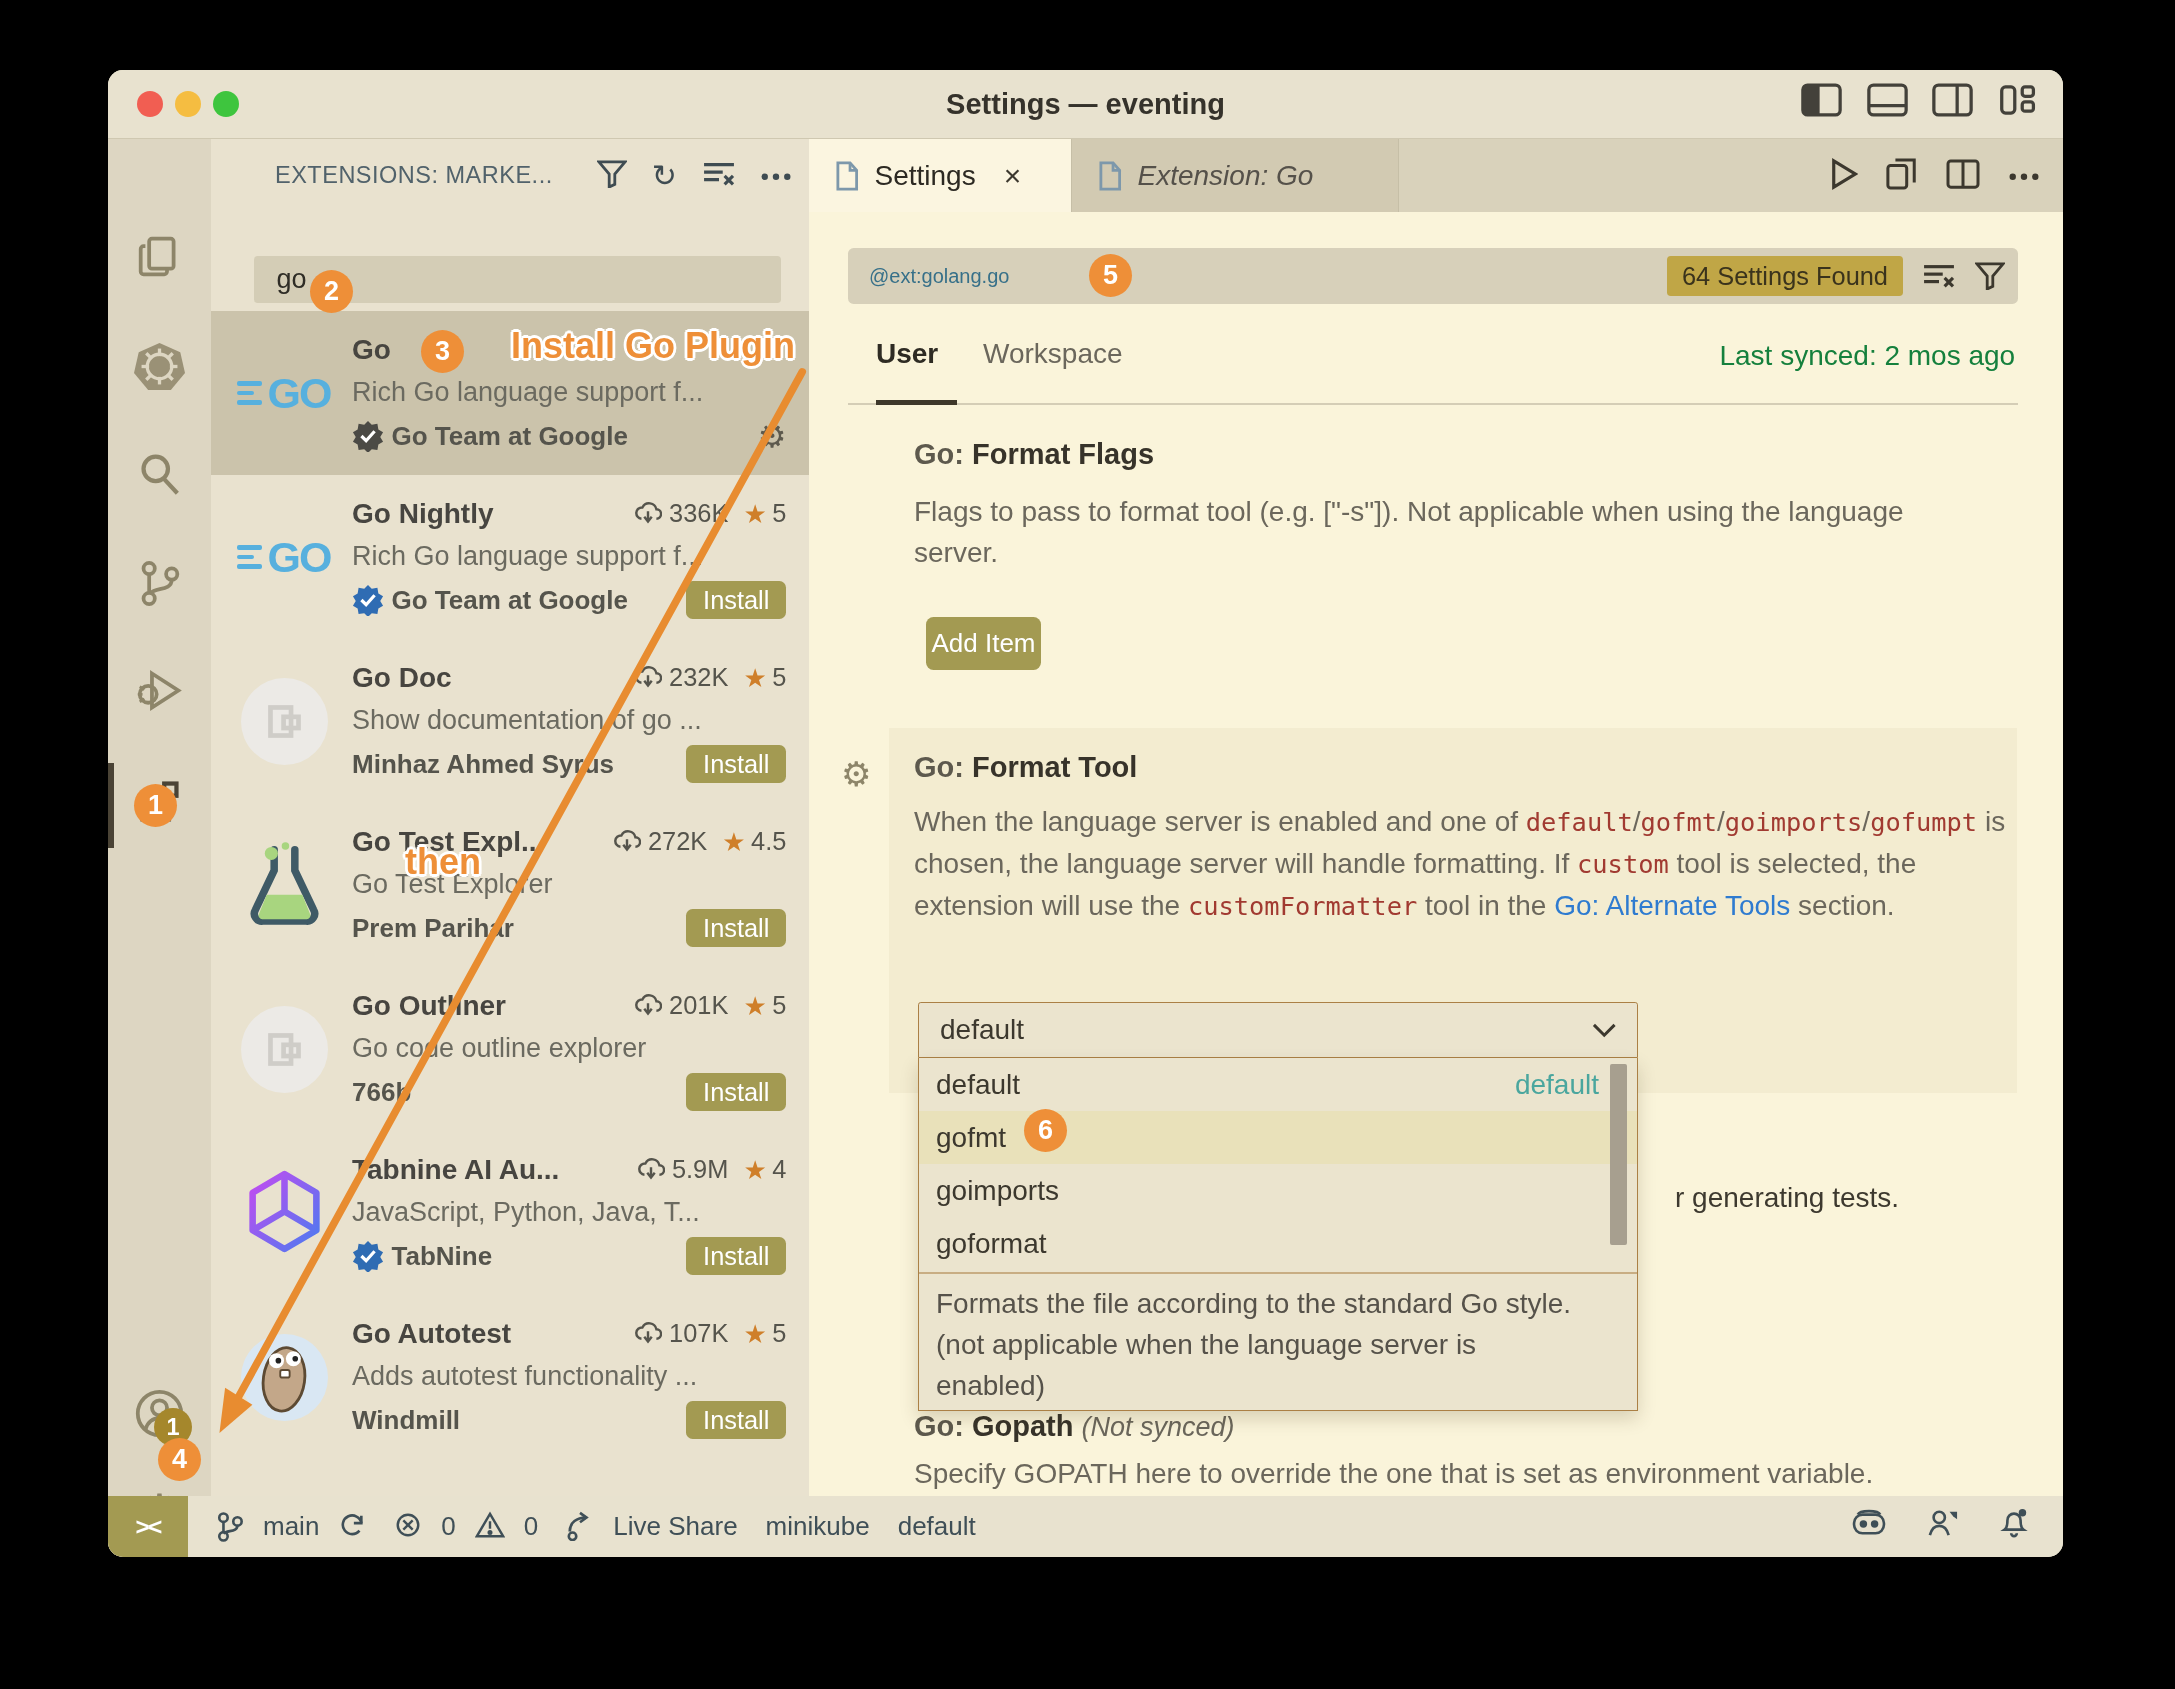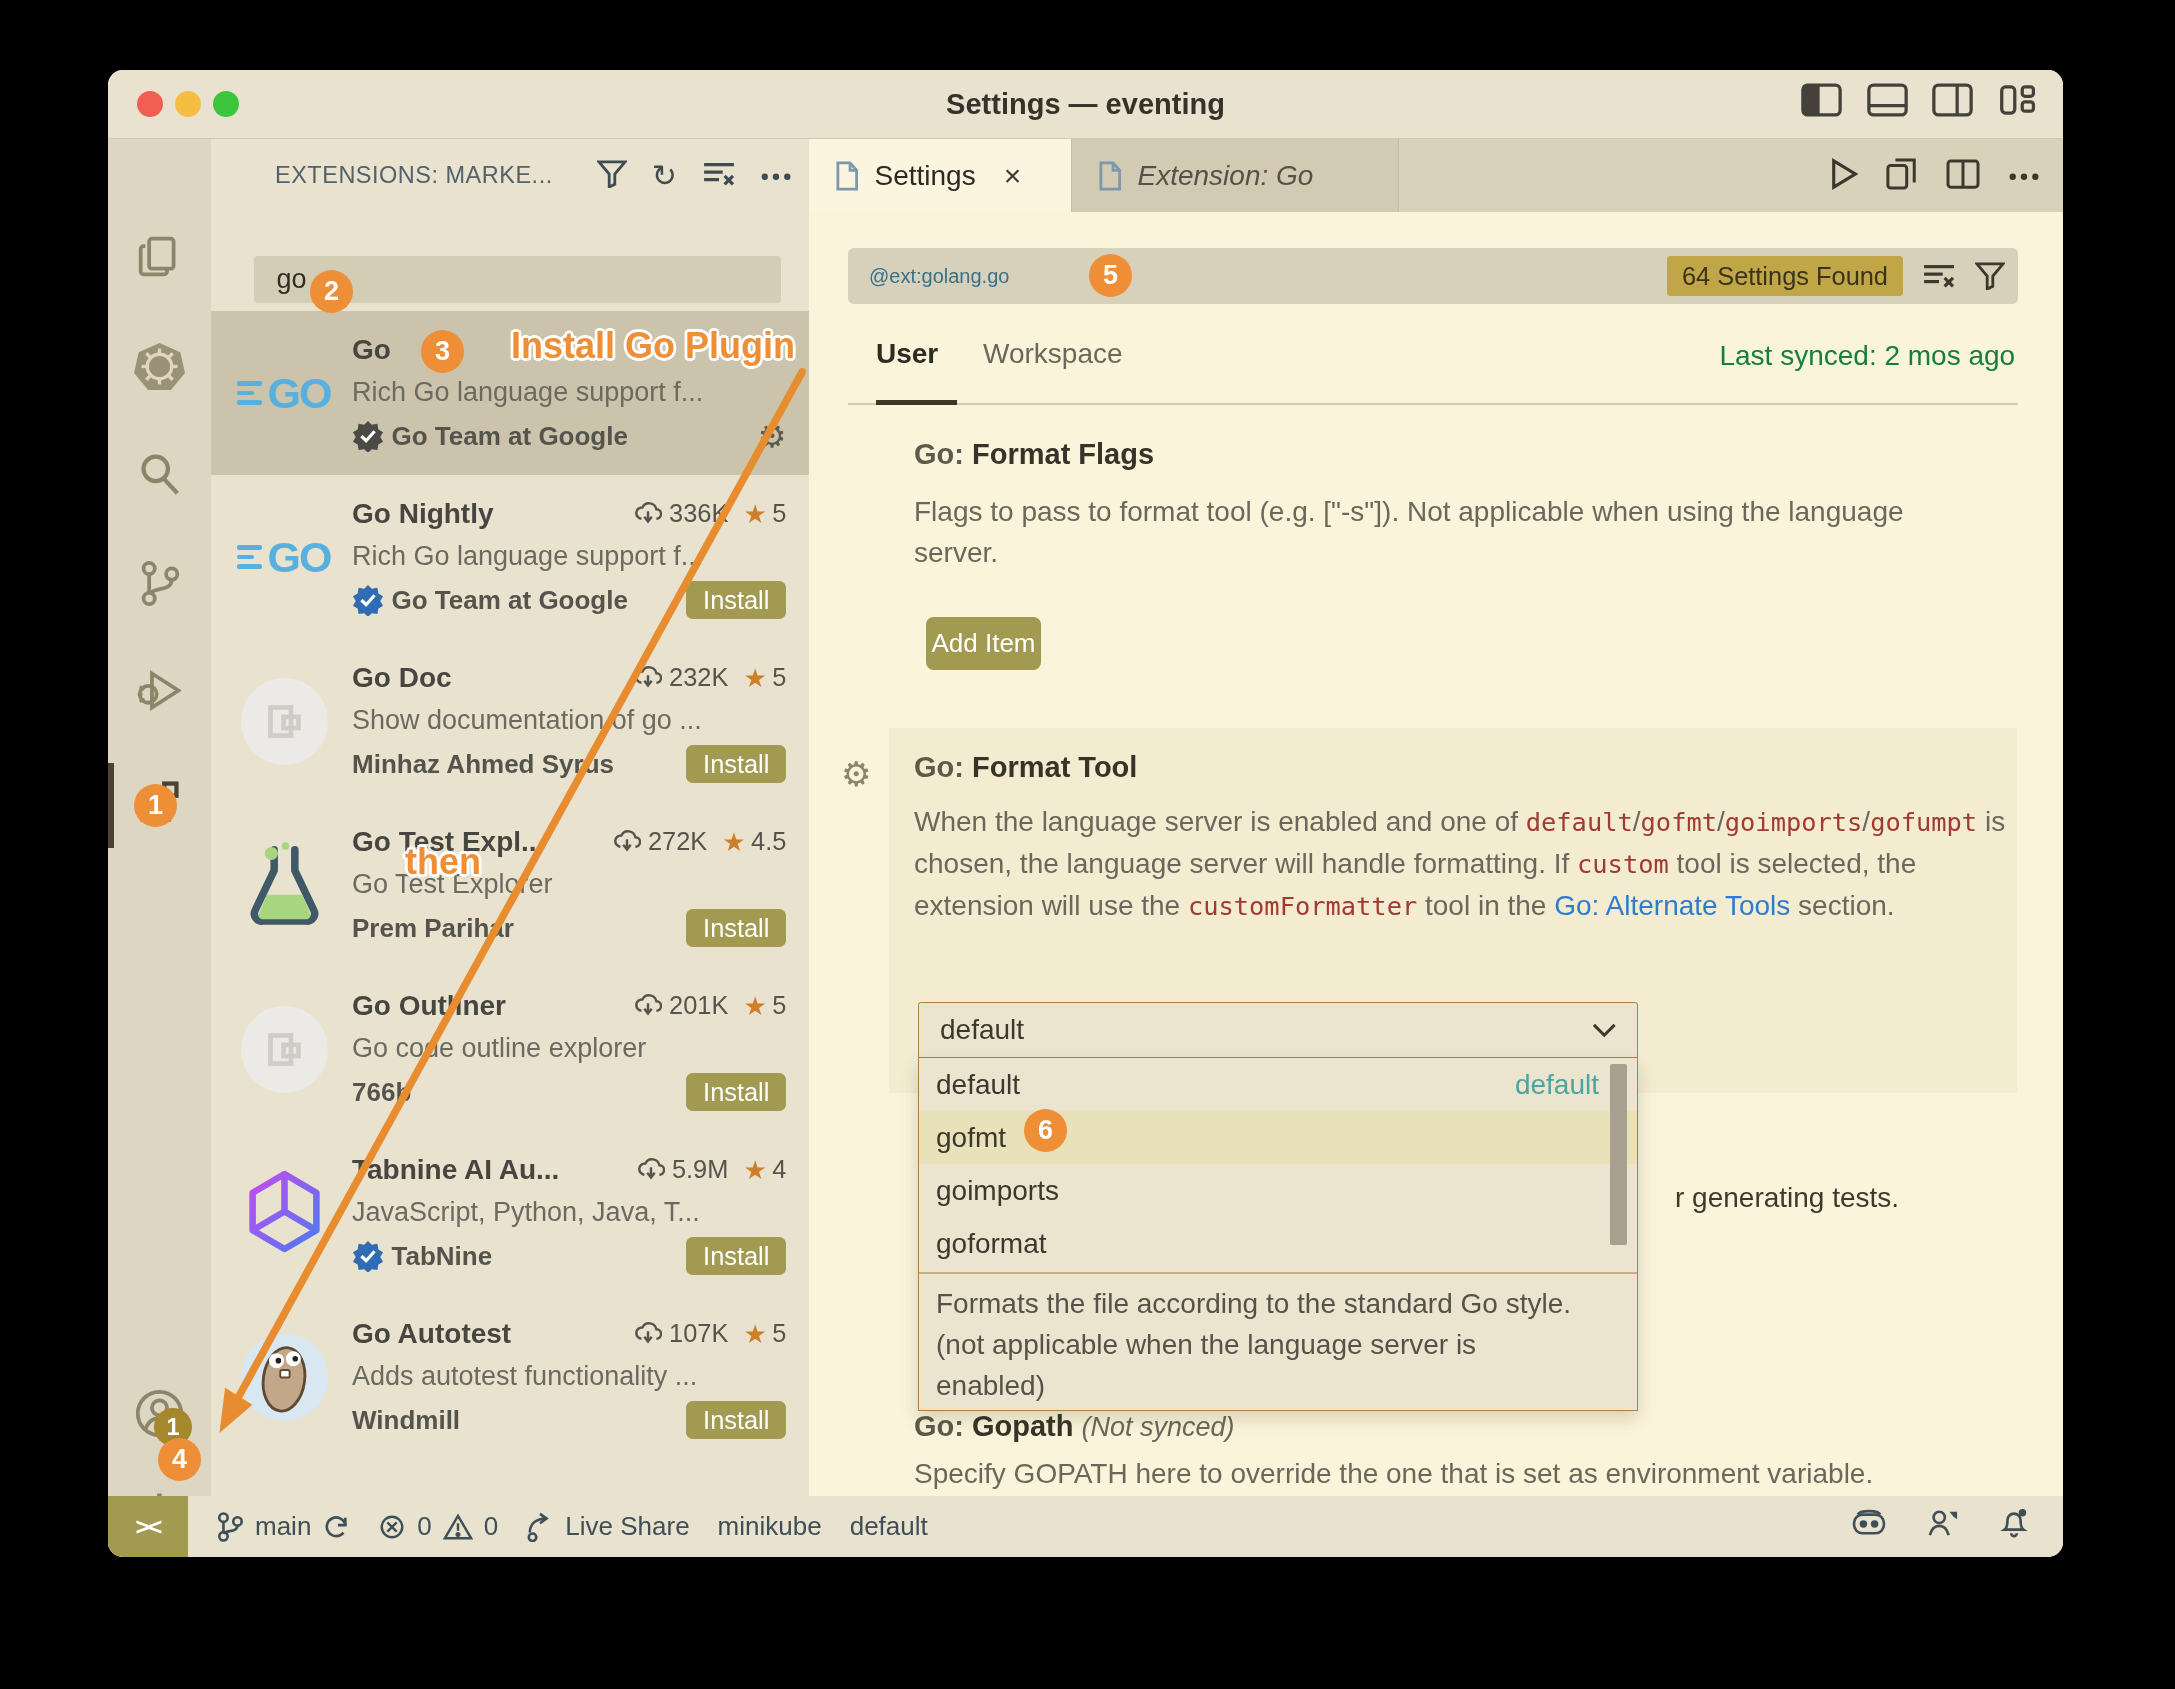--- a/index.html
+++ b/index.html
@@ -128,21 +128,21 @@
   .partial { left:866px; top:970px; font-size:28px; color:#3d392f; z-index:1; }
   .gopath-h { left:105px; top:1198px; z-index:1; }
   .gopath-1 { left:105px; top:1241px; width:1092px; z-index:1; }
   .gopath-2 { left:105px; top:1282px; width:1092px; z-index:1; }
 
   
   .statusbar { position:absolute; left:0; right:0; bottom:0; height:61px; background:#e8e2cf; color:#3f4f57;
                display:flex; align-items:center; font-size:26px; }
   .remote { width:80px; height:61px; background:#a39a52; color:#fff; display:flex; align-items:center;
             justify-content:center; font-size:24.5px; font-weight:700; letter-spacing:-1.9px; flex:none; }
-  .sb-item { display:flex; align-items:center; gap:11px; margin-left:28px; white-space:nowrap; }
+  .sb-item { display:flex; align-items:flex-start; gap:19px; margin-left:28px; white-space:nowrap; }
   .sb-right { margin-left:auto; display:flex; align-items:center; gap:40px; margin-right:34px; }
 
   
   .overlay { position:absolute; inset:0; pointer-events:none; z-index:30; }
   .nbadge { position:absolute; width:43px; height:43px; border-radius:50%; background:#ee8f38; color:#fff;
             font-size:27px; font-weight:700; display:flex; align-items:center; justify-content:center; z-index:31; }
   .n1{ left:134px; top:784px; } .n2{ left:310px; top:270px; } .n3{ left:421px; top:330px; }
   .n4{ left:158px; top:1438px; } .n5{ left:1089px; top:254px; } .n6{ left:1024px; top:1109px; }
   .alabel { position:absolute; color:#ee8f38; font-weight:700; font-size:36px; z-index:31;
             text-shadow:-2.8px 0 0 #fff,2.8px 0 0 #fff,0 -2.8px 0 #fff,0 2.8px 0 #fff,-1.9px -1.9px 0 #fff,1.9px 1.9px 0 #fff,-1.9px 1.9px 0 #fff,1.9px -1.9px 0 #fff; }

